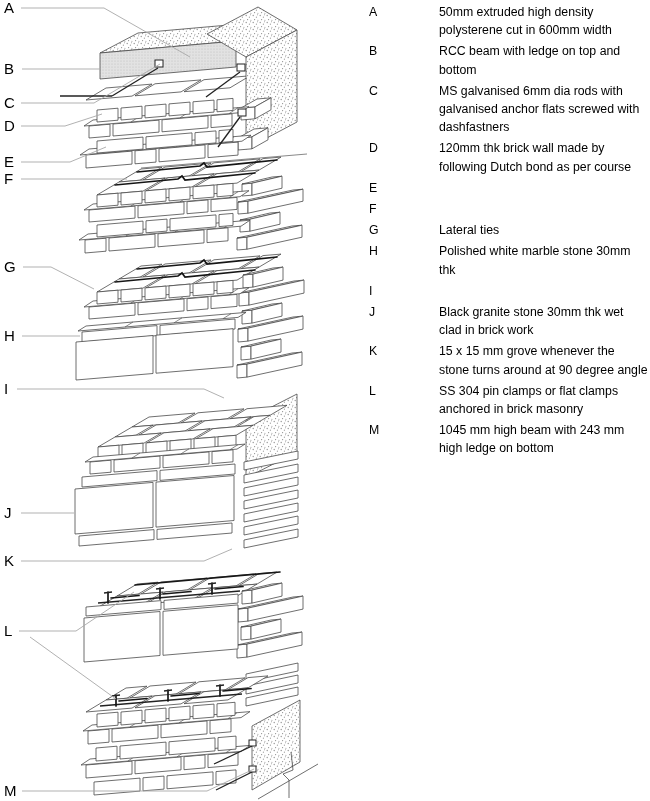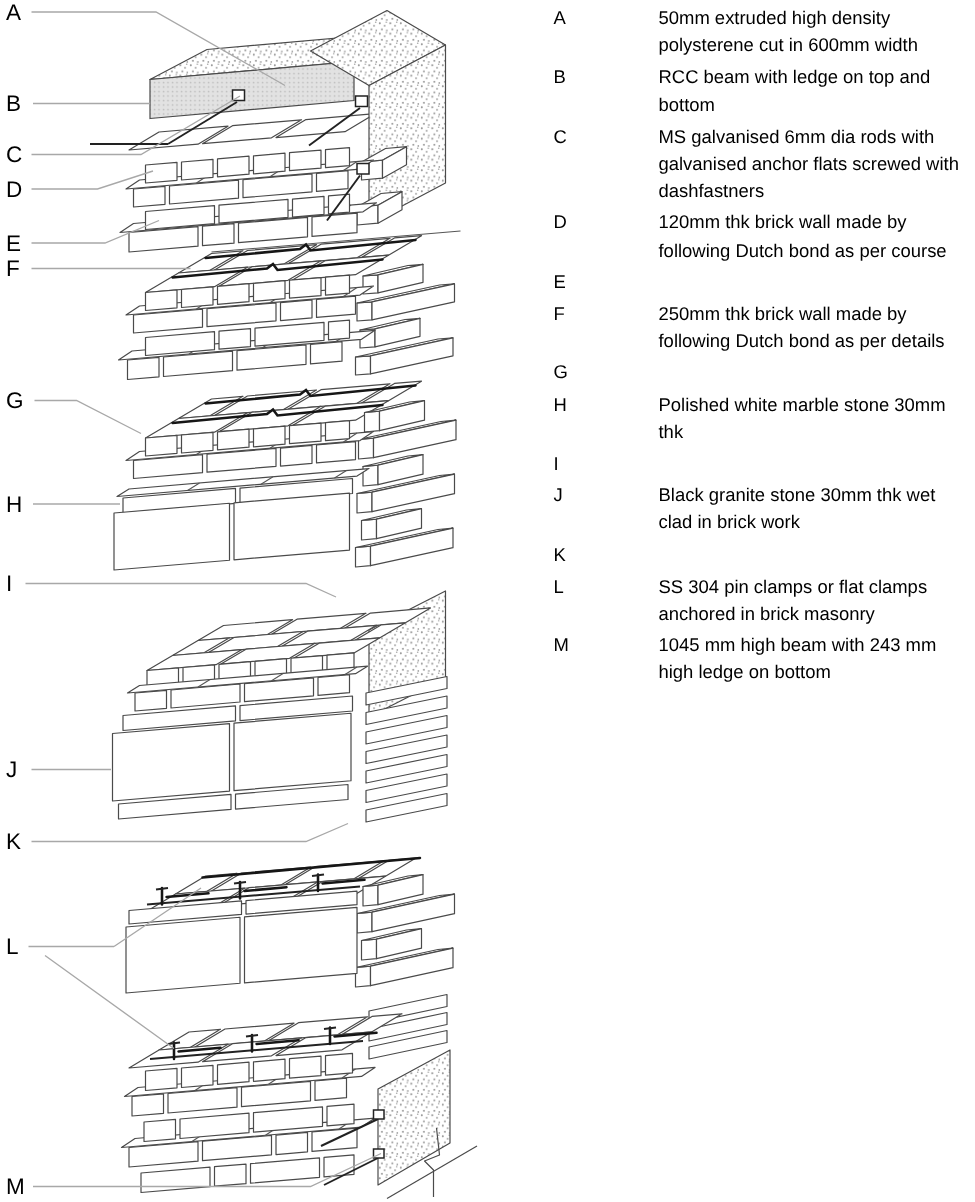--- a/index.html
+++ b/index.html
@@ -382,43 +382,44 @@
         <div class="legend-key">D</div>
         <div class="legend-text">120mm thk brick wall made by following Dutch bond as per course</div>
       </div>
 
       <div class="legend-row">
         <div class="legend-key">E</div>
       </div>
 
       <div class="legend-row">
         <div class="legend-key">F</div>
-        <div class="legend-text">250mm thk brick wall made by following Dutch bond as per details</div>
       </div>
 
       <div class="legend-row">
         <div class="legend-key">G</div>
+        <div class="legend-text">Lateral ties</div>
       </div>
 
       <div class="legend-row">
         <div class="legend-key">H</div>
         <div class="legend-text">Polished white marble stone 30mm thk</div>
       </div>
 
       <div class="legend-row">
         <div class="legend-key">I</div>
       </div>
 
       <div class="legend-row">
         <div class="legend-key">J</div>
         <div class="legend-text">Black granite stone 30mm thk wet clad in brick work</div>
       </div>
 
       <div class="legend-row">
         <div class="legend-key">K</div>
+        <div class="legend-text">15 x 15 mm grove whenever the stone turns around at 90 degree angle</div>
       </div>
 
       <div class="legend-row">
         <div class="legend-key">L</div>
         <div class="legend-text">SS 304 pin clamps or flat clamps anchored in brick masonry</div>
       </div>
 
       <div class="legend-row">
         <div class="legend-key">M</div>
         <div class="legend-text">1045 mm high beam with 243 mm high ledge on bottom</div>

